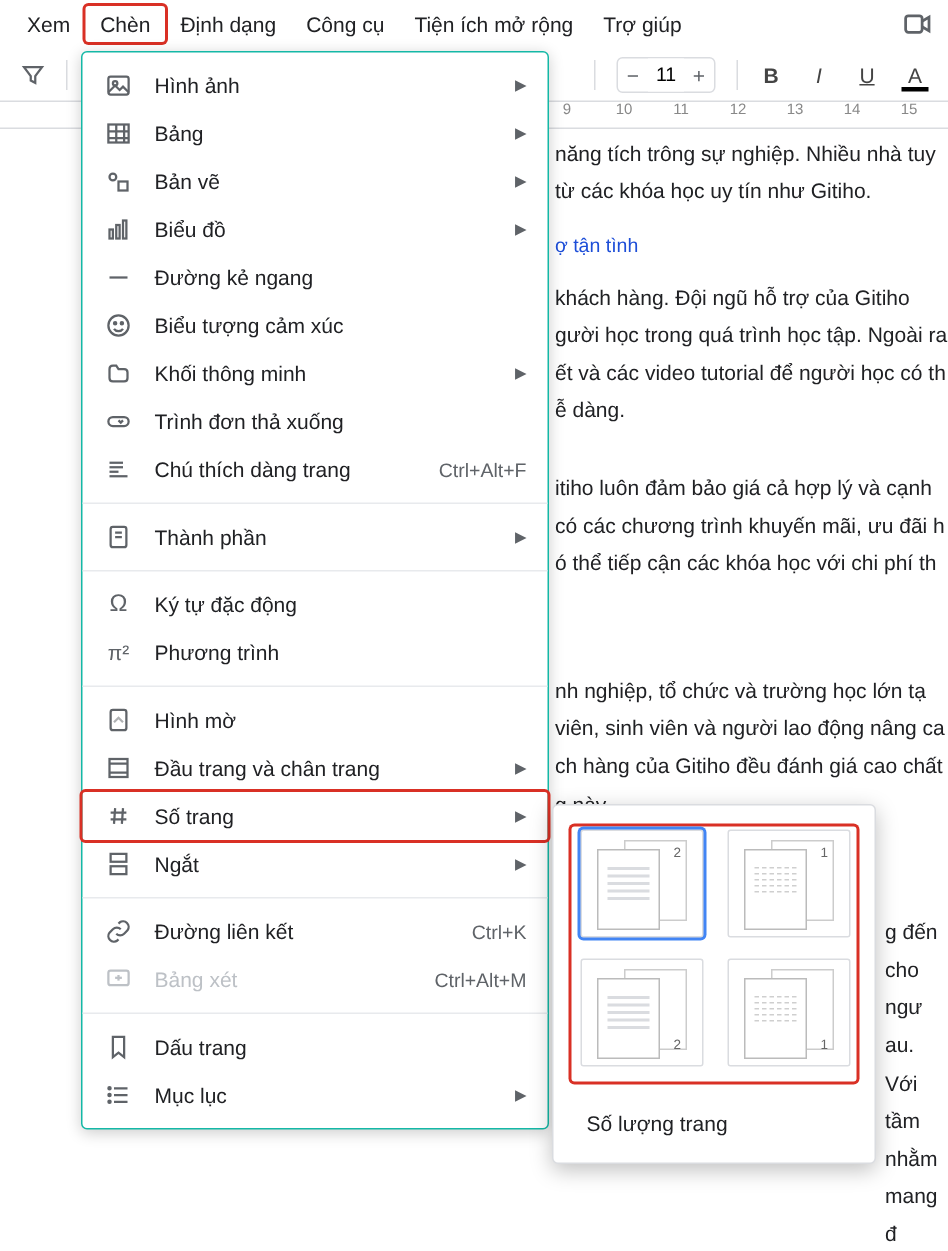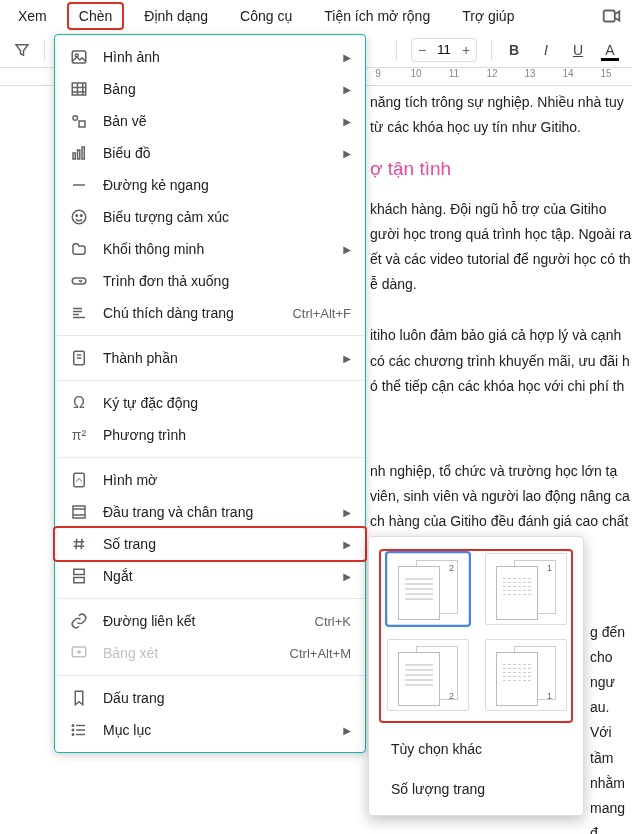--- a/index.html
+++ b/index.html
@@ -1,34 +1,34 @@
 <!DOCTYPE html>
 <html><head>
 <meta charset="utf-8">
 <style>
 *{box-sizing:border-box;margin:0;padding:0}
 body{font-family:"Google Sans",Arial,sans-serif;font-size:14px;color:#202124;background:#fff;width:632px;height:834px;overflow:hidden;position:relative}
-.menubar{display:flex;align-items:center;height:32px;padding:0 8px;gap:12px;border-bottom:0}
+.menubar{display:flex;align-items:center;height:32px;padding:0 8px;gap:0;border-bottom:0}
 .menubar .mitem{padding:4px 10px;cursor:pointer;color:#202124;font-size:14px}
 .menubar .mitem.active{box-shadow:0 0 0 2px #d93025;border-radius:2px}
 .menubar .spacer{flex:1}
 .vcicon{width:24px;height:24px;display:flex;align-items:center;justify-content:center;color:#5f6368}
 .toolbar{display:flex;align-items:center;height:36px;padding:0 8px;gap:4px;border-bottom:1px solid #dadce0;color:#202124}
 .toolbar .tbtn{min-width:28px;height:28px;display:flex;align-items:center;justify-content:center;border-radius:4px;cursor:pointer;color:#444}
 .toolbar .sep{width:1px;height:20px;background:#dadce0;margin:0 4px}
 .fontsize-box{display:flex;align-items:center;border:1px solid #dadce0;border-radius:4px;height:24px;margin:0 6px}
 .fontsize-box .fsbtn{width:20px;height:22px;display:flex;align-items:center;justify-content:center;cursor:pointer;color:#5f6368;font-size:14px}
 .fontsize-box input{width:24px;border:none;text-align:center;font-size:13px;height:22px;outline:none}
 .bold{font-weight:700}.ital{font-style:italic}.under{text-decoration:underline}
 .textcolor{position:relative}
 .textcolor .bar{position:absolute;bottom:3px;left:5px;right:5px;height:3px;background:#000}
 .ruler{height:18px;background:#fff;border-bottom:1px solid #dadce0;position:relative;overflow:hidden;font-size:10px;color:#888}
 .ruler .num{position:absolute;top:0;transform:translateX(-50%);font-size:10px}
 .doc{position:absolute;left:370px;right:0;top:86px;padding:4px 0 0 0;line-height:1.8;font-family:Arial;font-size:14px;color:#202124}
-.doc h4{font-size:19px;font-weight:500;margin:12px 0 10px;color:#ec4899}
+.doc h4{font-size:13px;font-weight:500;margin:12px 0 10px;color:#1d4ed8}
 .dropdown{position:absolute;left:54px;top:34px;width:312px;background:#fff;border:1px solid #14b8a6;border-radius:4px;box-shadow:0 2px 10px rgba(0,0,0,0.2);padding:6px 0;z-index:50}
 .dd-item{display:flex;align-items:center;height:32px;padding:0 14px;cursor:pointer;gap:14px;color:#202124}
 .dd-item.disabled{color:#bdc1c6;cursor:default}
 .dd-item .ic{width:20px;height:20px;display:flex;align-items:center;justify-content:center;color:#5f6368;flex-shrink:0}
 .dd-item.disabled .ic{color:#bdc1c6}
 .dd-item .lbl{flex:1;font-size:14px}
 .dd-item .arrow{color:#5f6368;font-size:10px}
 .dd-item .shortcut{color:#5f6368;font-size:13px}
 .dd-divider{height:1px;background:#e8eaed;margin:6px 0}
 .dd-item.boxed{box-shadow:0 0 0 2px #d93025;border-radius:2px}
@@ -351,15 +351,14 @@
       <div class="page-front">
           <div class="line"></div>
           <div class="line"></div>
           <div class="line"></div>
           <div class="line"></div>
           <div class="line"></div>
         </div>
       <div class="num-br">1</div>
     </div>
   </div>
-  <div class="sm-item">Tùy chọn khác</div>
   <div class="sm-item">Số lượng trang</div>
 </div>
 
 </body></html>

